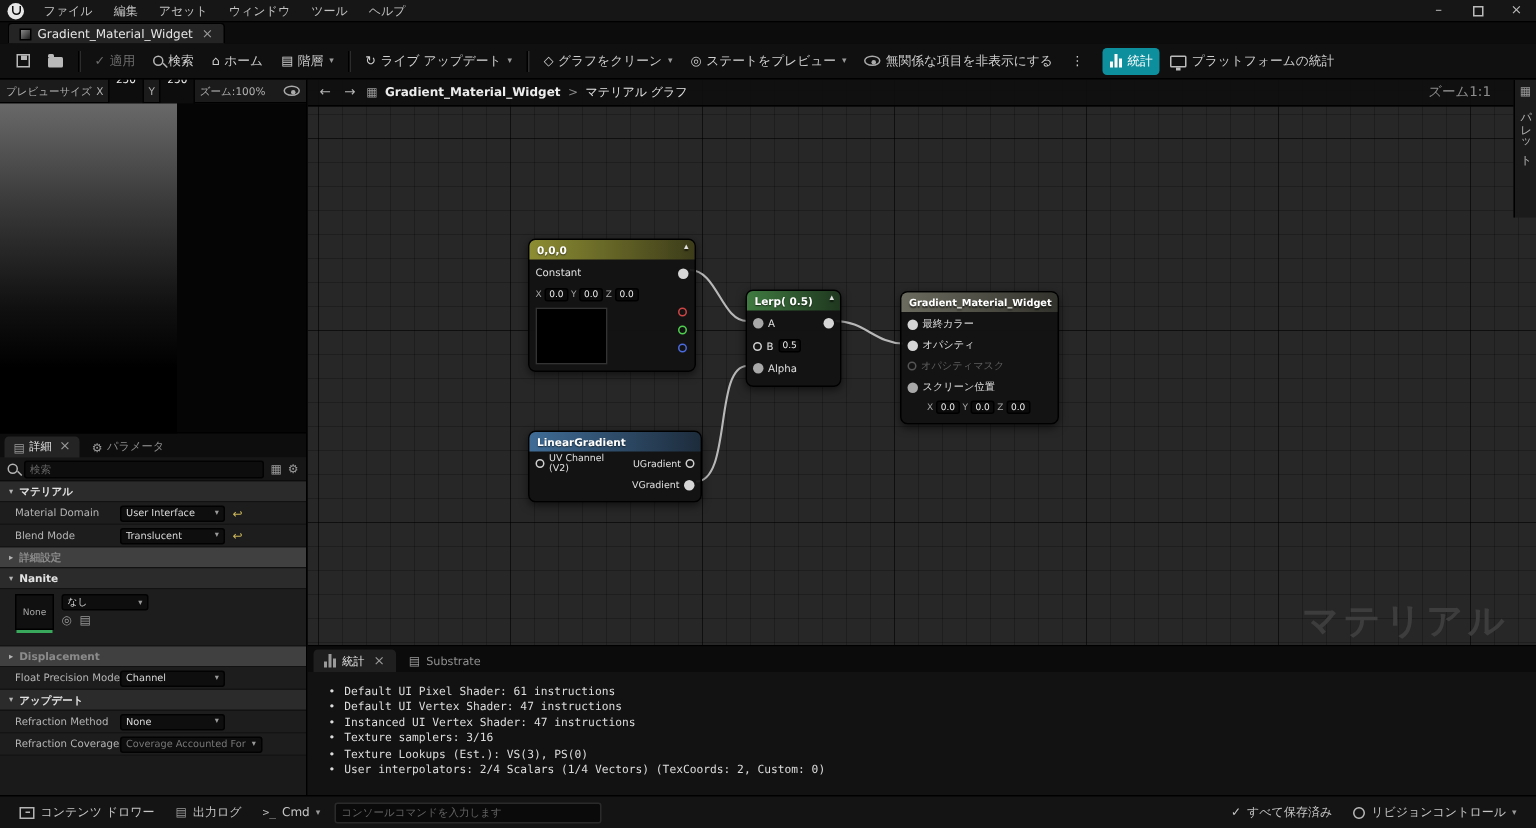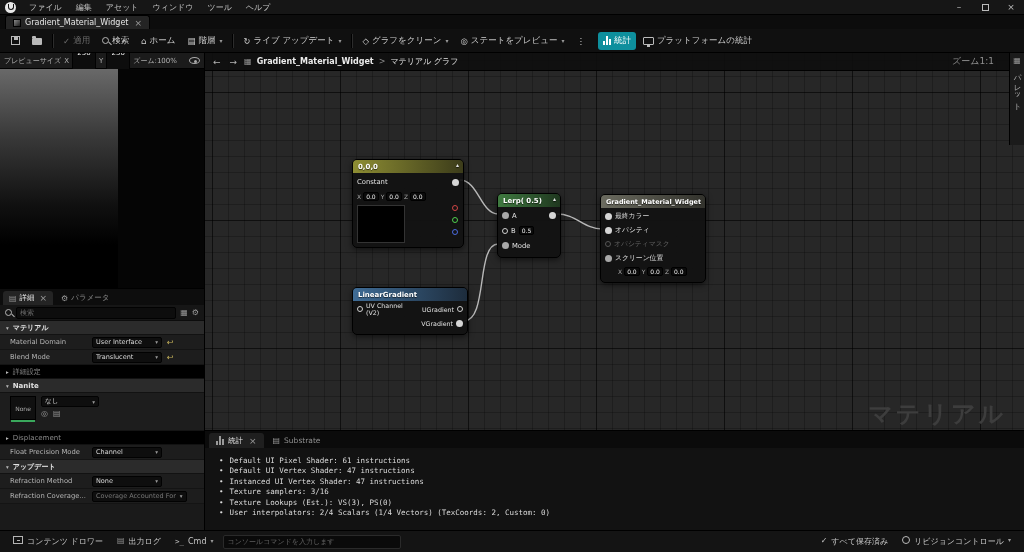--- a/index.html
+++ b/index.html
@@ -62,23 +62,23 @@
   .dtab.active{background:#242424;color:#e8e8e8}
   .dtab.inactive{color:#8b8b8b}
   .dsearch{height:16px;background:#161616;display:flex;align-items:center;gap:4px;padding:0 5px;border-bottom:1px solid #0c0c0c}
   .dsearch input{flex:1;background:#0d0d0d;border:1px solid #020202;border-radius:2px;height:12px;font-size:7px;color:#ddd;
     padding:0 3px;font-family:inherit;outline:none}
   .dsearch input::placeholder{color:#666}
   .dicon{color:#9a9a9a;font-size:8px}
   .dsec{display:flex;align-items:center;gap:4px;height:14px;background:#2b2b2b;border-bottom:1px solid #121212;
     padding-left:6px;font-size:7px;color:#e2e2e2;font-weight:bold}
   .dsec .car{font-size:5.5px;color:#b5b5b5}
-  .dsec.dimsec{background:#000000;color:#8b8b8b;font-weight:normal}
+  .dsec.dimsec{background:#404040;color:#8b8b8b;font-weight:bold}
   .drow{display:flex;align-items:center;height:15px;background:#1d1d1d;border-bottom:1px solid #141414;padding-left:10px}
-  .dlabel{width:82px;flex:none;font-size:6.8px;color:#b5b5b5;white-space:nowrap;overflow:hidden}
+  .dlabel{width:70px;flex:none;font-size:6.8px;color:#b5b5b5;white-space:nowrap;overflow:hidden}
   .dlabel.dim{color:#7a7a7a}
   .ddrop{height:11px;background:#0e0e0e;border:1px solid #020202;border-radius:2px;font-size:6.5px;color:#dadada;
     padding:0 3px;display:flex;align-items:center;gap:4px;min-width:70px;justify-content:space-between}
   .ddrop .chev{font-size:5.5px;color:#9a9a9a}
   .ddrop.dim{color:#777}
   .dreset{margin-left:5px;color:#c8b45a;font-size:8px}
   .drow-nanite{height:38px;background:#1d1d1d;border-bottom:1px solid #141414;display:flex;padding:3px 0 0 10px}
   .nanite-thumb{width:26px;height:24px;background:#101010;border:1px solid #000;font-size:6px;color:#aaa;
     display:flex;align-items:center;justify-content:center;position:relative;flex:none}
   .nanite-thumb::after{content:"";position:absolute;left:0;bottom:-3px;width:100%;height:2px;background:#3aa85c}
@@ -140,21 +140,21 @@
   .stab{height:15px;display:flex;align-items:center;gap:4px;padding:0 7px;font-size:7.5px;border-radius:3px 3px 0 0}
   .stab.active{background:#1f1f1f;color:#e8e8e8}
   .stab.inactive{color:#909090}
   .scontent{padding:8px 0 0 14px;font-family:"DejaVu Sans Mono","Liberation Mono",monospace;font-size:7.5px;
     color:#dcdcdc;line-height:10.4px}
   .sline{display:flex;gap:6px;white-space:nowrap}
   .sline .b{color:#dcdcdc}
   
   .statusbar{position:absolute;left:0;top:530px;width:1024px;height:22px;background:#141414;border-top:1px solid #000;
     display:flex;align-items:center;gap:4px;padding:0 8px;font-size:8px;color:#c6c6c6;z-index:30}
-  .sbtn{display:flex;align-items:flex-start;gap:4px;padding:2px 5px;border-radius:3px;white-space:nowrap}
+  .sbtn{display:flex;align-items:center;gap:4px;padding:2px 5px;border-radius:3px;white-space:nowrap}
   .console{width:178px;height:14px;background:#0a0a0a;border:1px solid #2a2a2a;border-radius:2px;color:#ddd;
     font-size:7px;padding:0 4px;font-family:inherit;outline:none}
   .console::placeholder{color:#636363}
   .prompt{font-family:"DejaVu Sans Mono",monospace;font-size:7.5px;color:#b5b5b5}
 </style>
 </head>
 <body>
 
 <div class="menubar">
   <span class="ue-logo"></span>
@@ -216,20 +216,24 @@
     <span>◇</span>
     <span>グラフをクリーン</span>
     <span class="chev">▾</span>
   </span>
   <span class="tbtn">
     <span>◎</span>
     <span>ステートをプレビュー</span>
     <span class="chev">▾</span>
   </span>
   <span class="tbtn">
+    <span class="i-eye"></span>
+    <span>無関係な項目を非表示にする</span>
+  </span>
+  <span class="tbtn">
     <span>⋮</span>
   </span>
   <span class="tbtn tbtn-stats">
     <span class="i-bars">
         <i></i>
         <i></i>
         <i></i>
       </span>
     <span>統計</span>
   </span>
@@ -396,21 +400,21 @@
         <span class="nlab">A</span>
         <span class="pin pin-f pin-out"></span>
       </div>
       <div class="nrow" style="height:15px">
         <span class="pin pin-r"></span>
         <span class="nlab">B</span>
         <span class="nf">0.5</span>
       </div>
       <div class="nrow" style="height:15px">
         <span class="pin pin-f soft"></span>
-        <span class="nlab">Mode</span>
+        <span class="nlab">Alpha</span>
       </div>
     </div>
   </div>
 
   <div class="node" style="left:395px;top:141px;width:106px">
     <div class="nhead nh-result" style="font-size:6.5px">
       <span>Gradient_Material_Widget</span>
     </div>
     <div class="nbody" style="padding-top:1px">
       <div class="nrow">

